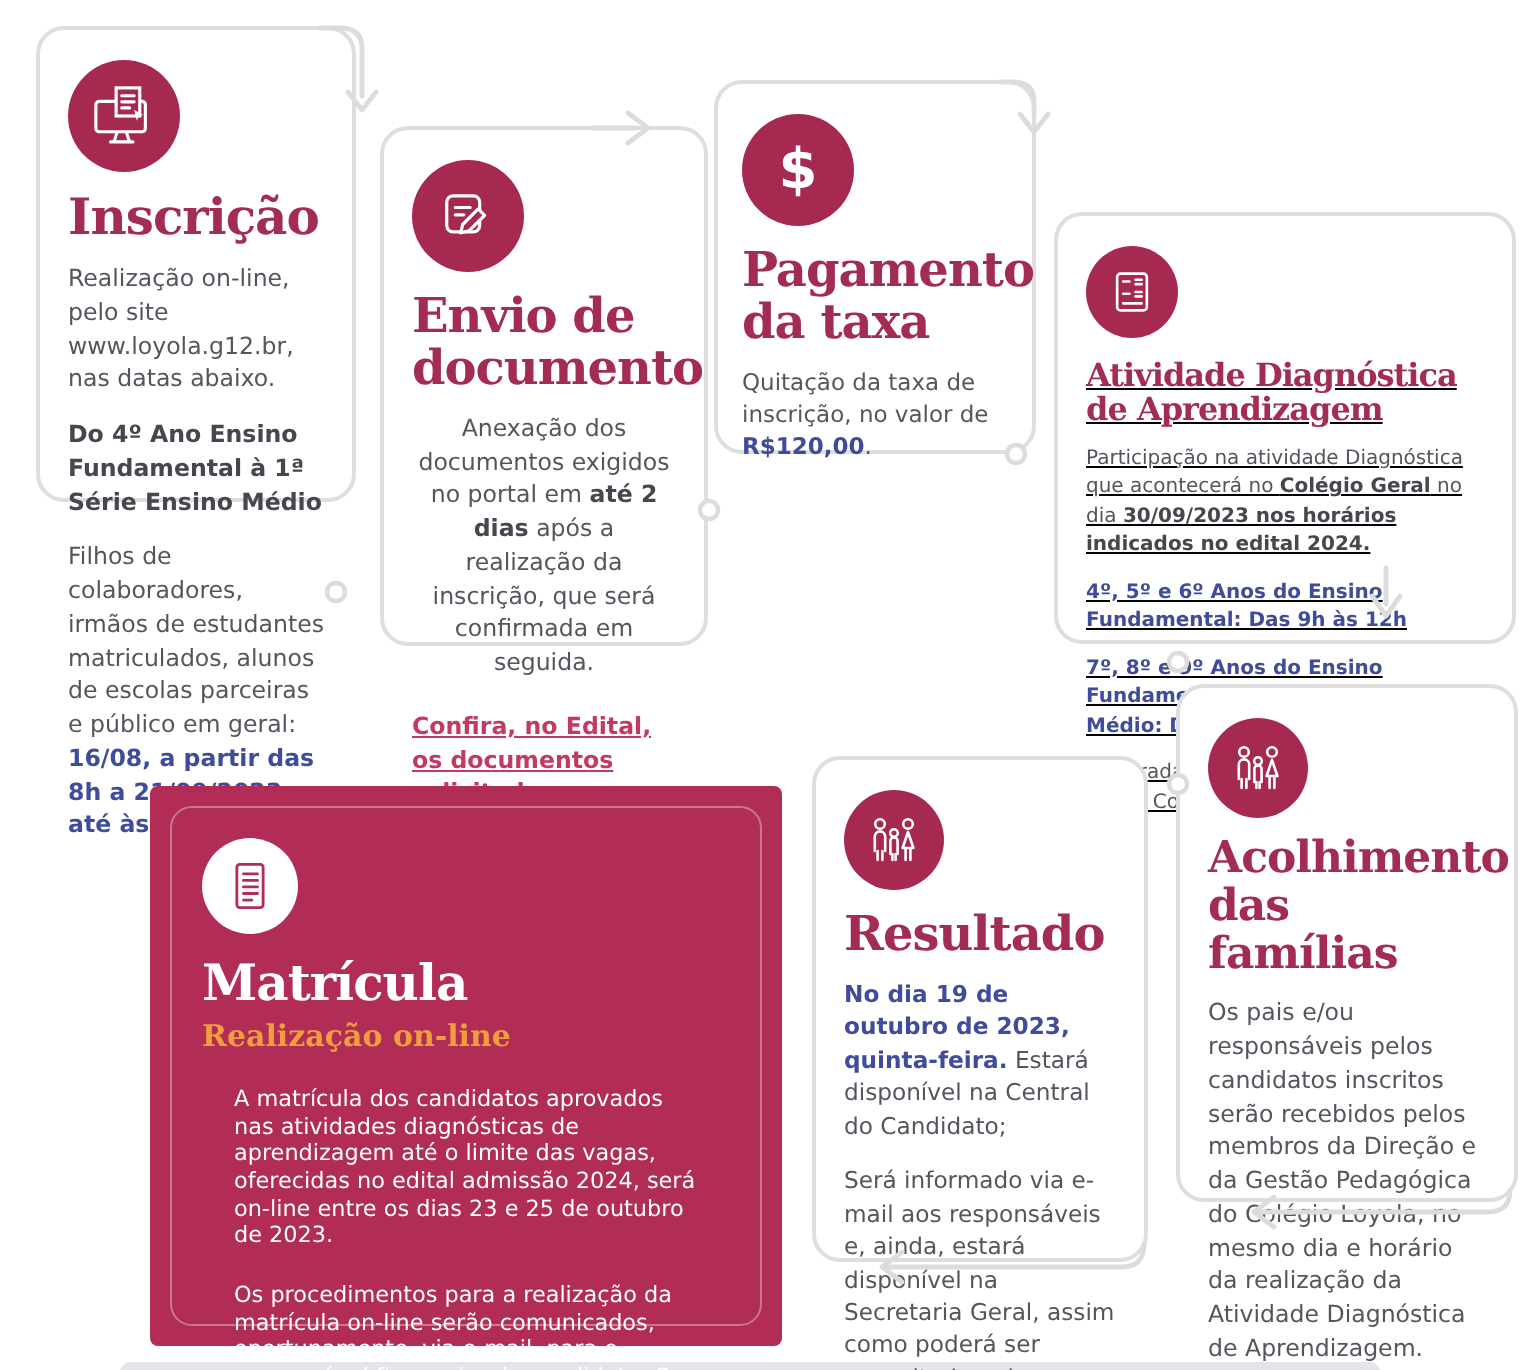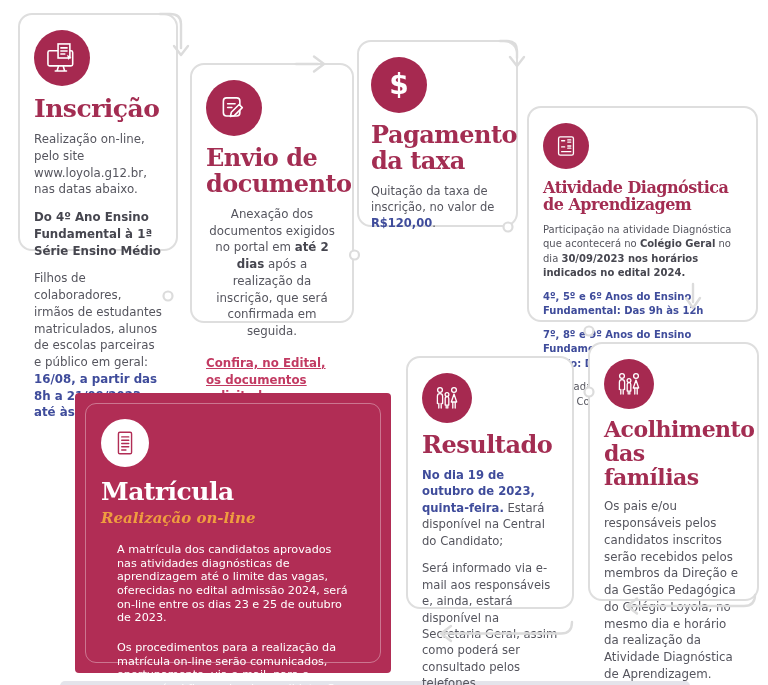--- a/index.html
+++ b/index.html
@@ -18,22 +18,22 @@
   .body:last-child{margin-bottom:0;}
   .seg-bold{font-weight:bold;color:#46464F;margin-top:12px;}
   .seg-accent-bold{font-weight:bold;color:#3F4C9B;}
   .icon-circle{width:56px;height:56px;border-radius:50%;background:#A62950;
         display:flex;align-items:center;justify-content:center;}
   .icon-circle svg{display:block;}
   
   .c1{left:18px;top:13px;width:160px;height:238px;}
   .c2{left:190px;top:63px;width:164px;height:260px;}
   .c3{left:357px;top:40px;width:161px;height:187px;padding:15px 12px;}
-  .c4{left:527px;top:106px;width:231px;height:216px;}
-  .c6{left:406px;top:356px;width:168px;height:253px;}
+  .c4{left:527px;top:106px;width:231px;height:216px;text-decoration:underline;}
+  .c6{left:406px;top:378px;width:168px;height:253px;}
   .c7{left:588px;top:342px;width:171px;height:259px;}
   .c1 .title{font-size:25px;}
   .c2 .title{font-size:24px;}
   .c3 .title{font-size:24px;}
   .c4 .title{font-size:16px;margin-top:10px;}
   .c6 .title{font-size:24px;}
   .c7 .title{font-size:22px;}
   .c1 .body{font-size:11.8px;}
   .c2 .body{font-size:11.8px;text-align:center;}
   .c3 .body{font-size:11.5px;}
@@ -47,21 +47,21 @@
         color:#C23A62;text-decoration:underline;line-height:1.42;}
   
   .c5{left:75px;top:393px;width:316px;height:280px;position:absolute;background:#B12D55;
       border-radius:4px;box-sizing:border-box;padding:26px 26px;z-index:2;}
   .c5::after{content:"";position:absolute;inset:10px;border:1.5px solid rgba(255,255,255,0.35);
       border-radius:11px;pointer-events:none;}
   .c5 .icon-circle{background:#ffffff;width:48px;height:48px;}
   .c5 .title{font-family:"DejaVu Serif","Liberation Serif",serif;font-weight:bold;color:#ffffff;
       font-size:25px;margin:10px 0 3px 0;letter-spacing:-0.5px;}
   .c5 .subtitle{font-family:"DejaVu Serif","Liberation Serif",serif;font-weight:bold;
-      color:#EF9D3F;font-size:15px;margin:0 0 8px 0;font-style:italic;}
+      color:#EF9D3F;font-size:15px;margin:0 0 8px 0;}
   .c5 .body{color:#ffffff;font-size:11.2px;line-height:1.22;margin:16px;}
   
   .bottom-strip{position:absolute;left:60px;top:681px;width:630px;height:6px;background:#E4E4EB;
       border-radius:5px 5px 0 0;z-index:1;}
 </style>
 </head>
 <body>
 
 <div class="canvas">
 

